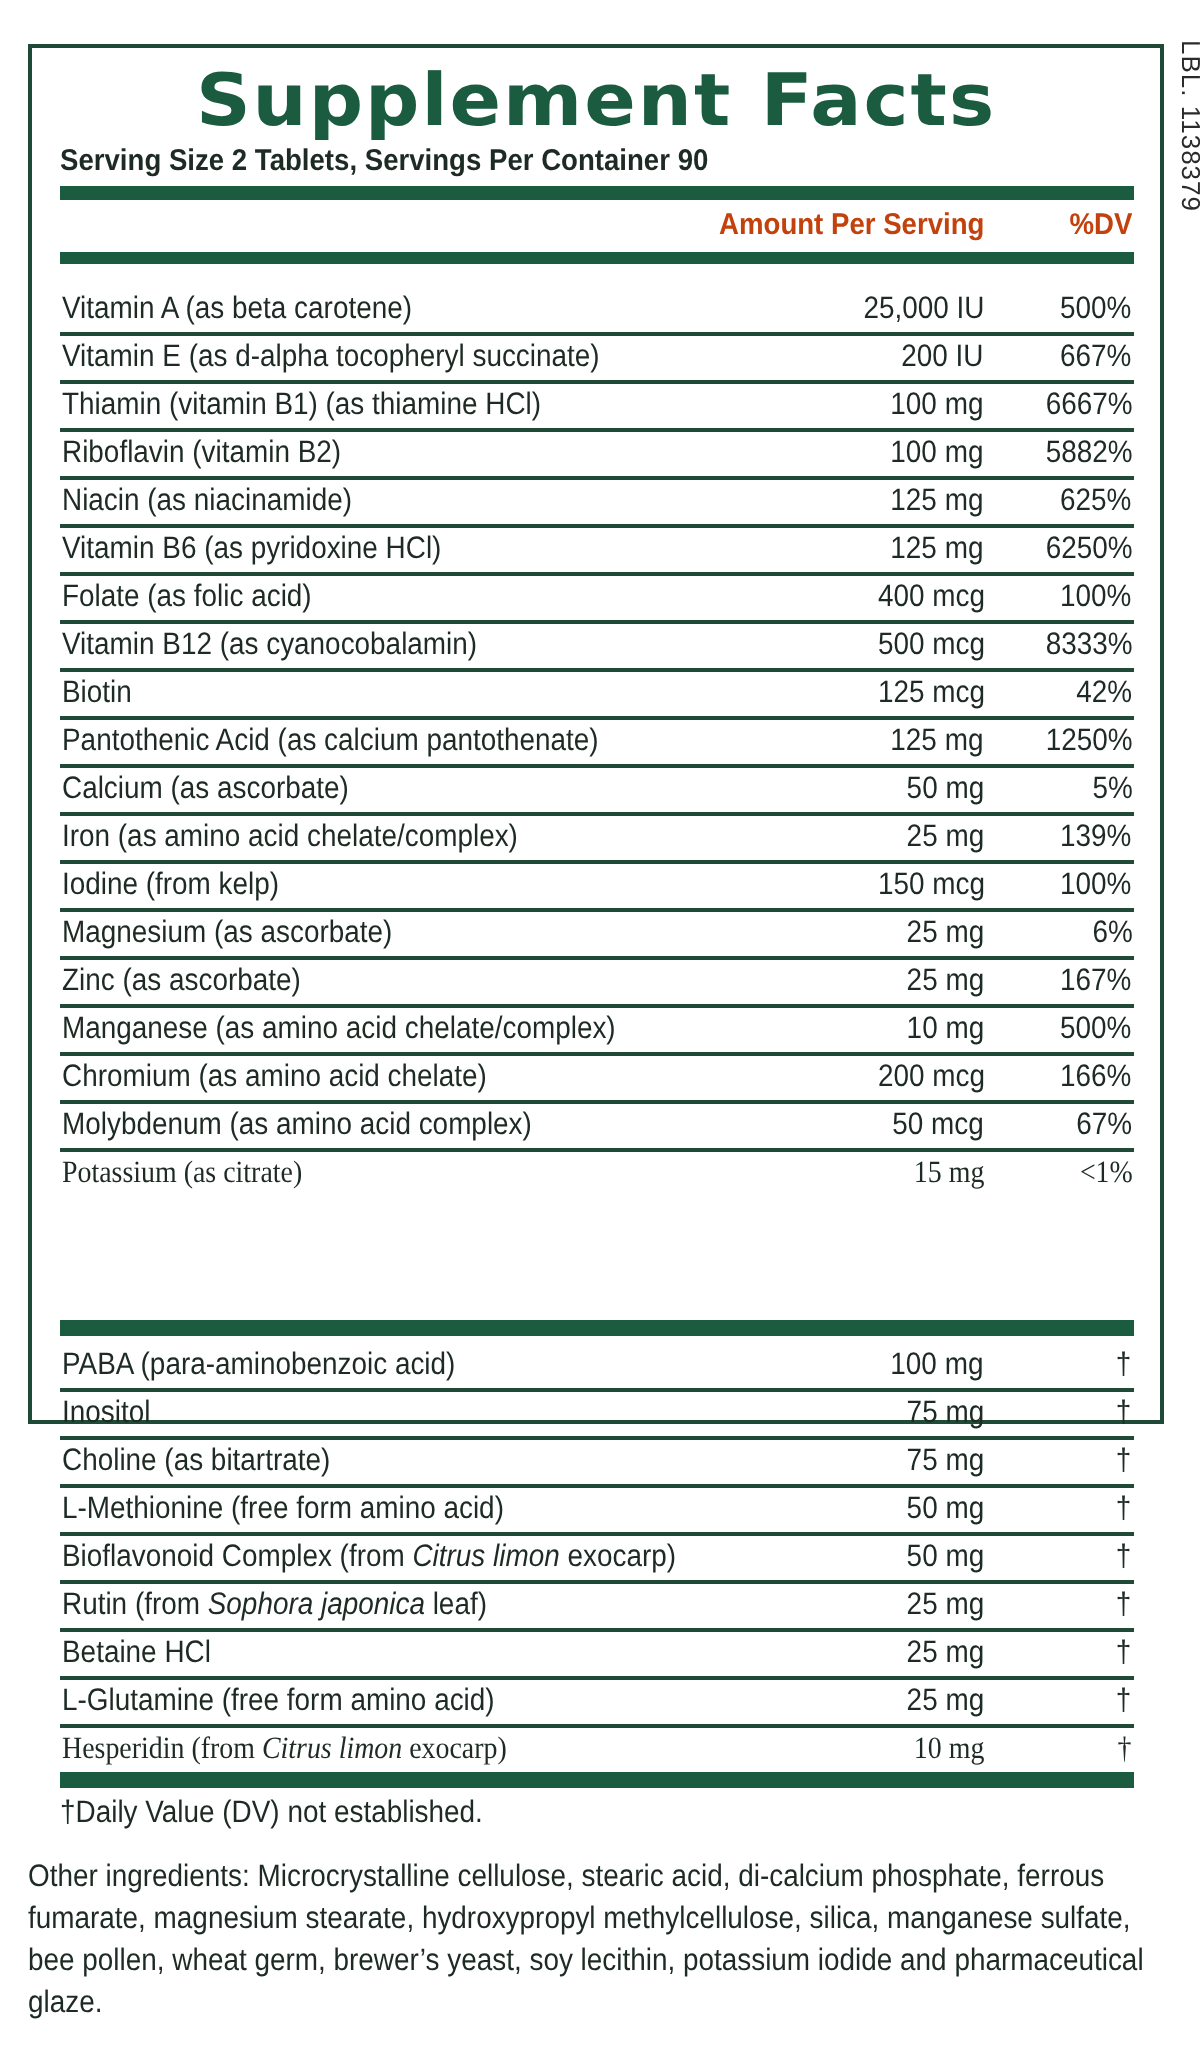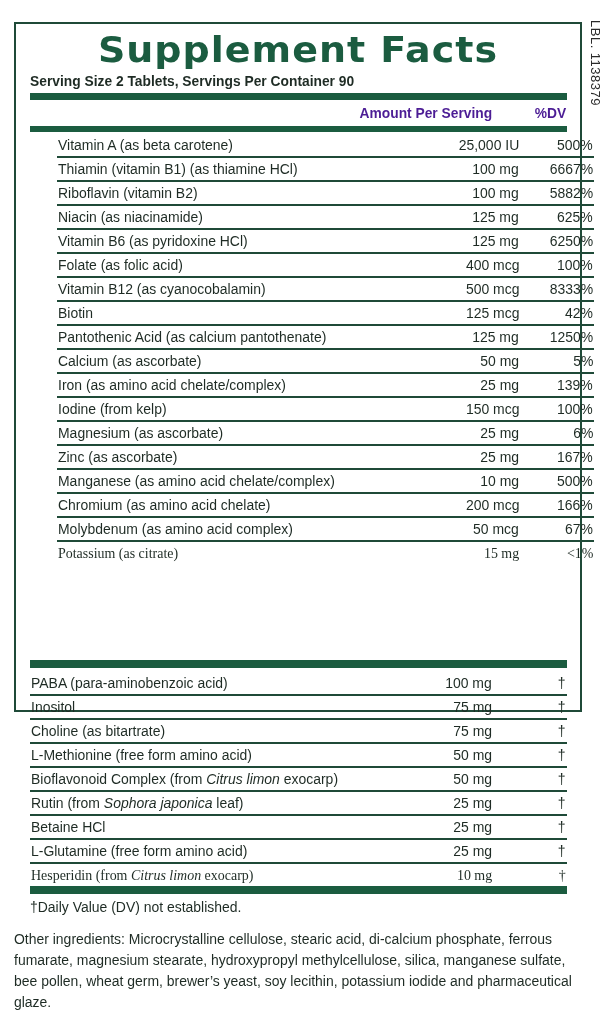--- a/index.html
+++ b/index.html
@@ -19,28 +19,28 @@
   .serving {
     position: absolute; left: 14px; top: 47px;
     font-family: "Liberation Sans", sans-serif; font-weight: bold;
     font-size: 15px; color: #1e2b24; transform: scaleX(0.92); transform-origin: left center;
     white-space: nowrap; line-height: 20px;
   }
   .bar { position: absolute; left: 14px; width: 537px; background: #1b5c40; }
   .bar1 { top: 69px; height: 7px; }
   .colhead {
     position: absolute; left: 14px; width: 537px; top: 78px; height: 24px;
-    font-weight: bold; font-size: 15px; color: #4c1d95; text-align: right;
+    font-weight: bold; font-size: 15px; color: #c2410c; text-align: right;
   }
   .colhead .amt { position: absolute; right: 75px; top: 2px; white-space: nowrap; transform: scaleX(0.92); transform-origin: right center; }
   .colhead .dv  { position: absolute; right: 1px; top: 2px; white-space: nowrap; transform: scaleX(0.92); transform-origin: right center; }
   .bar2 { top: 102px; height: 6px; }
 
   .section { position: absolute; left: 14px; width: 537px; }
-  .sec1 { top: 110px; margin-left: 27px; }
+  .sec1 { top: 120px; }
   .sec2 { top: 648px; }
   .row {
     position: relative; height: 24px; border-bottom: 2px solid #1f4a38;
     font-size: 15.5px; line-height: 22px; color: #1e2b24;
   }
   .row:last-child { border-bottom: none; font-family: Liberation Serif, serif; }
   .row .name {
     position: absolute; left: 1px; top: 0; white-space: nowrap;
     transform: scaleX(0.9); transform-origin: left center;
   }
@@ -86,20 +86,25 @@
   </div>
   <div class="bar bar2"></div>
 
   <div class="section sec1">
     <div class="row">
         <span class="name">Vitamin A (as beta carotene)</span>
         <span class="amount">25,000 IU</span>
         <span class="pct">500%</span>
       </div>
     <div class="row">
+        <span class="name">Vitamin E (as d-alpha tocopheryl succinate)</span>
+        <span class="amount">200 IU</span>
+        <span class="pct">667%</span>
+      </div>
+    <div class="row">
         <span class="name">Thiamin (vitamin B1) (as thiamine HCl)</span>
         <span class="amount">100 mg</span>
         <span class="pct">6667%</span>
       </div>
     <div class="row">
         <span class="name">Riboflavin (vitamin B2)</span>
         <span class="amount">100 mg</span>
         <span class="pct">5882%</span>
       </div>
     <div class="row">

